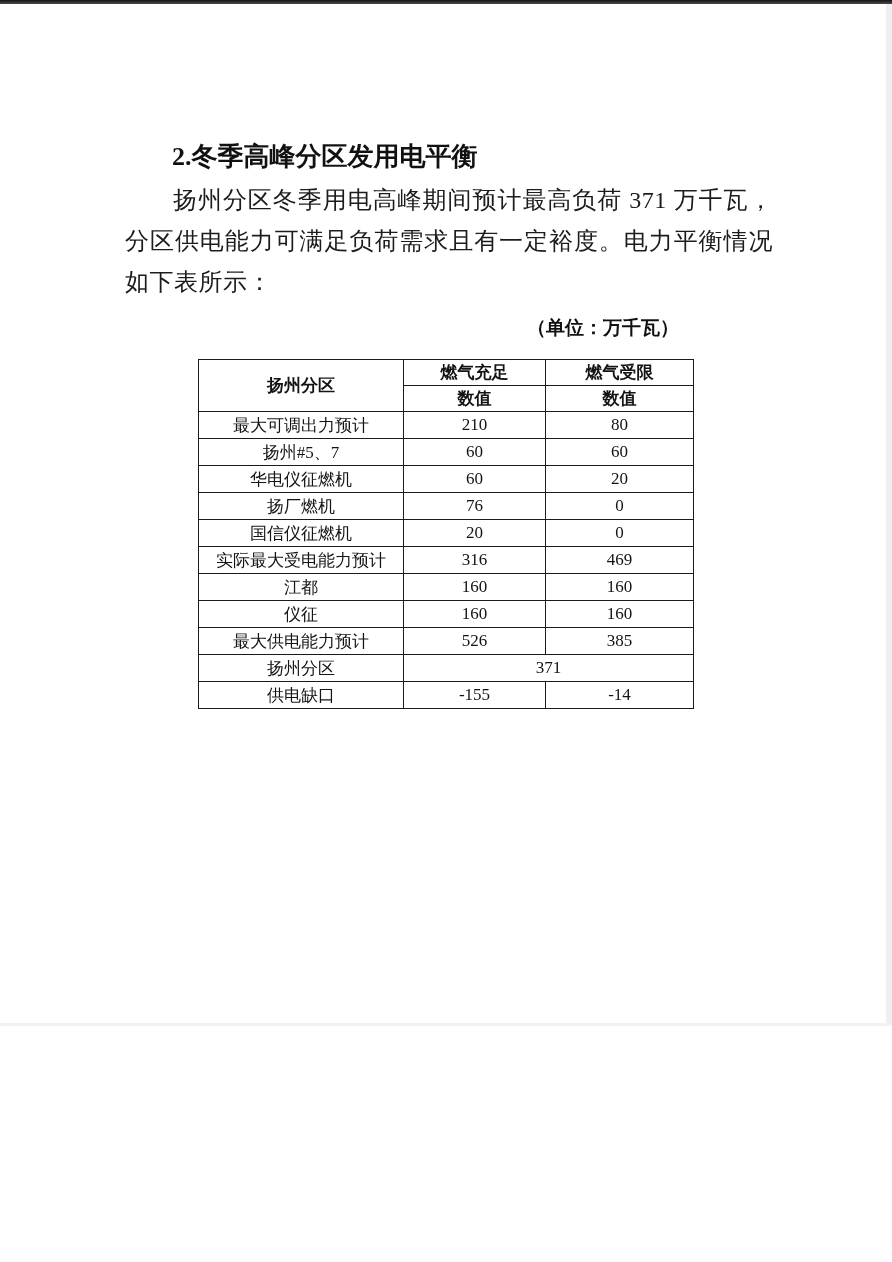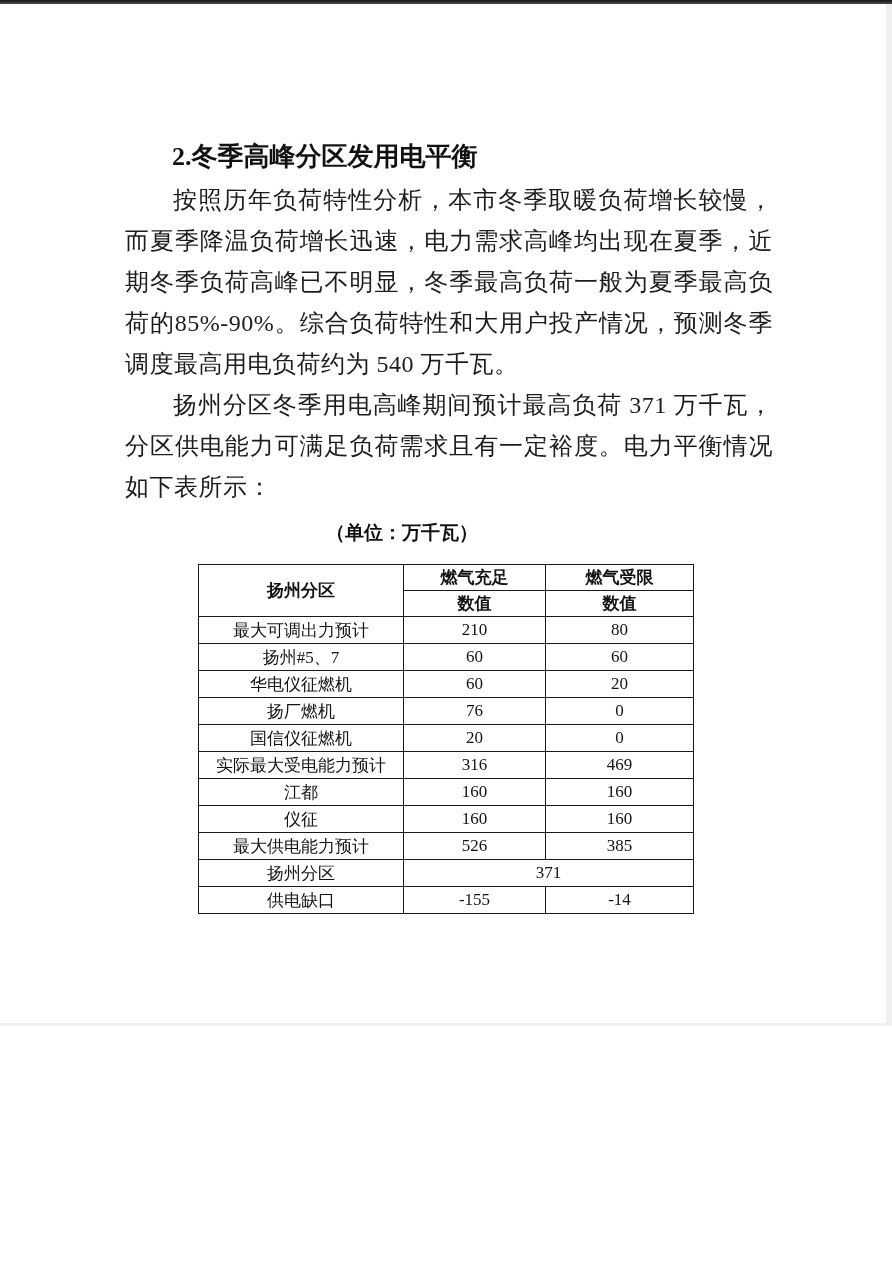--- a/index.html
+++ b/index.html
@@ -54,21 +54,21 @@
     box-sizing: border-box;
     font-family: "Liberation Sans", "DejaVu Sans", sans-serif;
     font-weight: bold;
     font-size: 20px;
     line-height: 26px;
     color: #111;
   }
   .unit-note {
     width: 568px;
     box-sizing: border-box;
-    text-align: center;
+    text-align: right;
     padding-right: 14px;
     margin-top: 14px;
     font-family: "Liberation Sans", "DejaVu Sans", sans-serif;
     font-weight: bold;
     font-size: 19px;
     line-height: 22px;
     color: #111;
   }
   table.balance {
     margin-left: 73px;
@@ -110,21 +110,20 @@
 <body>
 
 <div class="page">
   <div class="scan-edge-top"></div>
   <div class="scan-edge-right"></div>
   <div class="scan-edge-bottom"></div>
 
   <div class="content">
     <h2 class="doc-heading">2.冬季高峰分区发用电平衡</h2>
 
-    <p class="para">按照历年负荷特性分析，本市冬季取暖负荷增长较慢，而夏季降温负荷增长迅速，电力需求高峰均出现在夏季，近期冬季负荷高峰已不明显，冬季最高负荷一般为夏季最高负荷的85%-90%。综合负荷特性和大用户投产情况，预测冬季调度最高用电负荷约为 540 万千瓦。</p>
     <p class="para">扬州分区冬季用电高峰期间预计最高负荷 371 万千瓦，分区供电能力可满足负荷需求且有一定裕度。电力平衡情况如下表所示：</p>
 
     <div class="table-block">
       <div class="unit-note">（单位：万千瓦）</div>
 
       <table class="balance">
         <colgroup>
             <col class="c1">
             <col class="c2">
             <col class="c3">

